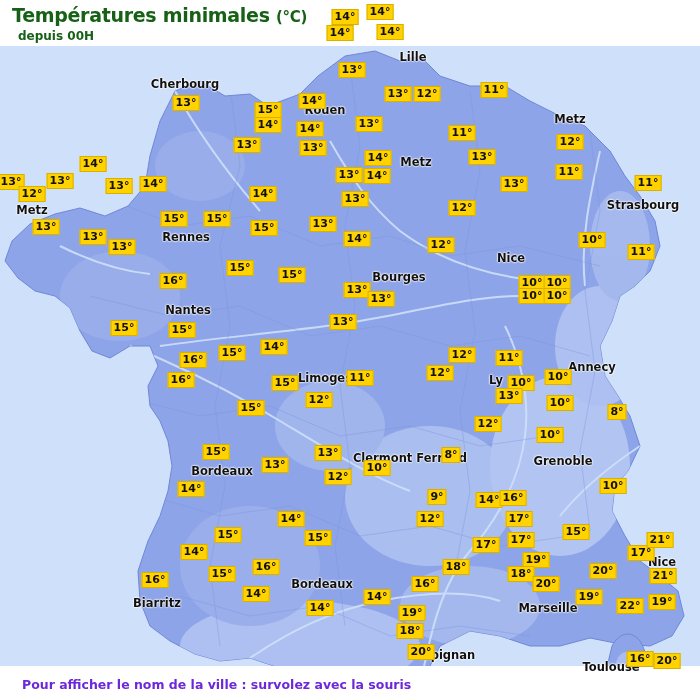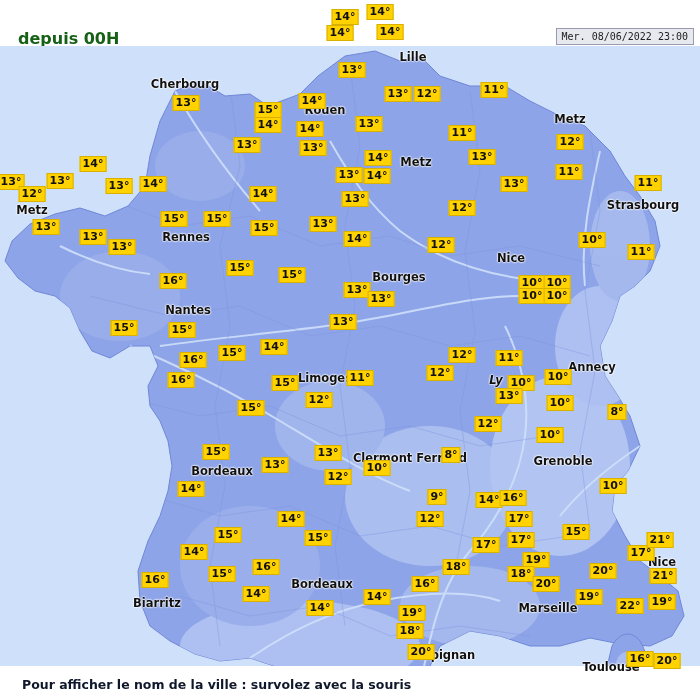--- a/index.html
+++ b/index.html
@@ -14,41 +14,41 @@
 
   
   .title{
     position:absolute;left:12px;top:4px;
     font-size:19px;font-weight:bold;color:#176117;
     letter-spacing:-.3px;
   }
   .title .unit{font-size:15px;}
   .subtitle{
     position:absolute;left:18px;top:29px;
-    font-size:16px;font-weight:bold;color:#176117;
+    font-size:12px;font-weight:bold;color:#176117;
   }
   .brand{
     position:absolute;right:6px;top:2px;
     font-size:27px;font-weight:bold;
     color:#3b6fd4;letter-spacing:-1px;
     font-family:"DejaVu Sans","Liberation Sans",sans-serif;
   }
   .brand .dotcom{color:#e08a00;font-size:14px;}
   .stamp{
     position:absolute;right:6px;top:28px;
     background:#e8e8ef;border:1px solid #9a9ab0;
     color:#222;font-size:10px;
     font-family:"DejaVu Sans Mono","Liberation Mono",monospace;
     padding:2px 5px;
   }
 
   
   .footer{
     position:absolute;left:22px;bottom:8px;
-    font-size:12.5px;font-weight:bold;color:#0f172a;
+    font-size:12.5px;font-weight:bold;color:#6d28d9;
   }
 
   
   .map-area{position:absolute;left:0;top:46px;width:700px;height:620px;}
   svg.mapsvg{position:absolute;left:0;top:0;width:700px;height:620px;}
 
   
   .temp{
     position:absolute;
     background:#ffd200;
@@ -70,23 +70,26 @@
     white-space:nowrap;
     transform:translate(-50%,-50%);
     text-shadow:0 0 2px #fff,0 0 2px #fff,0 0 2px #fff;
   }
 </style>
 </head>
 <body>
 
 <div id="map-root">
 
+  <div class="title">
+    <span>Températures minimales</span>
+    <span class="unit">(°C)</span>
+  </div>
   <div class="subtitle">depuis 00H</div>
 
-  <div class="stamp">Mer. 08/06/2022 23:00</div>
 
   <div class="map-area">
     <svg class="mapsvg" viewBox="0 0 700 620">
       <defs>
         <clipPath id="fr">
           <path d="M175,45 L200,35 L225,50 L250,48 L268,60 L300,48 L318,30 L345,10 L375,5 L400,15 L420,10 L440,30 L470,40 L505,40 L530,55 L560,70 L585,80 L610,105 L625,130 L640,150 L655,175 L660,200 L650,225 L635,240 L620,250 L612,275 L600,300 L605,330 L618,350 L630,370 L640,400 L628,425 L615,440 L612,465 L625,490 L640,515 L660,530 L678,545 L684,570 L672,590 L650,600 L620,598 L590,592 L560,600 L530,600 L500,590 L470,585 L440,600 L420,640 L400,648 L370,640 L340,625 L310,630 L280,622 L250,612 L220,615 L195,608 L170,595 L150,580 L140,555 L138,525 L148,495 L160,470 L168,445 L172,420 L168,395 L160,375 L150,360 L148,340 L158,320 L150,300 L130,300 L110,312 L92,305 L80,285 L70,262 L55,250 L35,245 L18,232 L5,215 L12,195 L30,178 L55,168 L80,162 L105,170 L128,160 L145,140 L150,110 L160,75 Z"></path>
         </clipPath>
       </defs>
 
       <rect x="0" y="0" width="700" height="620" fill="#cfe0fa"></rect>
@@ -148,21 +151,21 @@
         <div class="city" style="left: 611px; top: 621px;">Toulouse</div>
         <div class="city" style="left: 413px; top: 11px;">Lille</div>
         <div class="city" style="left: 325px; top: 64px;">Rouen</div>
         <div class="city" style="left: 416px; top: 116px;">Metz</div>
         <div class="city" style="left: 570px; top: 73px;">Metz</div>
         <div class="city" style="left: 643px; top: 159px;">Strasbourg</div>
         <div class="city" style="left: 511px; top: 212px;">Nice</div>
         <div class="city" style="left: 399px; top: 231px;">Bourges</div>
         <div class="city" style="left: 325px; top: 332px;">Limoges</div>
         <div class="city" style="left: 410px; top: 384px; margin-top: 28px;">Clermont Ferrand</div>
-        <div class="city" style="left: 496px; top: 334px; font-style: italic;">Ly</div>
+        <div class="city" style="left: 496px; top: 334px;">Ly</div>
         <div class="city" style="left: 592px; top: 321px;">Annecy</div>
         <div class="city" style="left: 563px; top: 415px;">Grenoble</div>
       </div>
     <div id="temp-layer">
         <div class="temp" style="left: 345px; top: -29px;">14°</div>
         <div class="temp" style="left: 380px; top: -34px;">14°</div>
         <div class="temp" style="left: 340px; top: -13px;">14°</div>
         <div class="temp" style="left: 390px; top: -14px;">14°</div>
         <div class="temp" style="left: 352px; top: 24px;">13°</div>
         <div class="temp" style="left: 398px; top: 48px;">13°</div>

